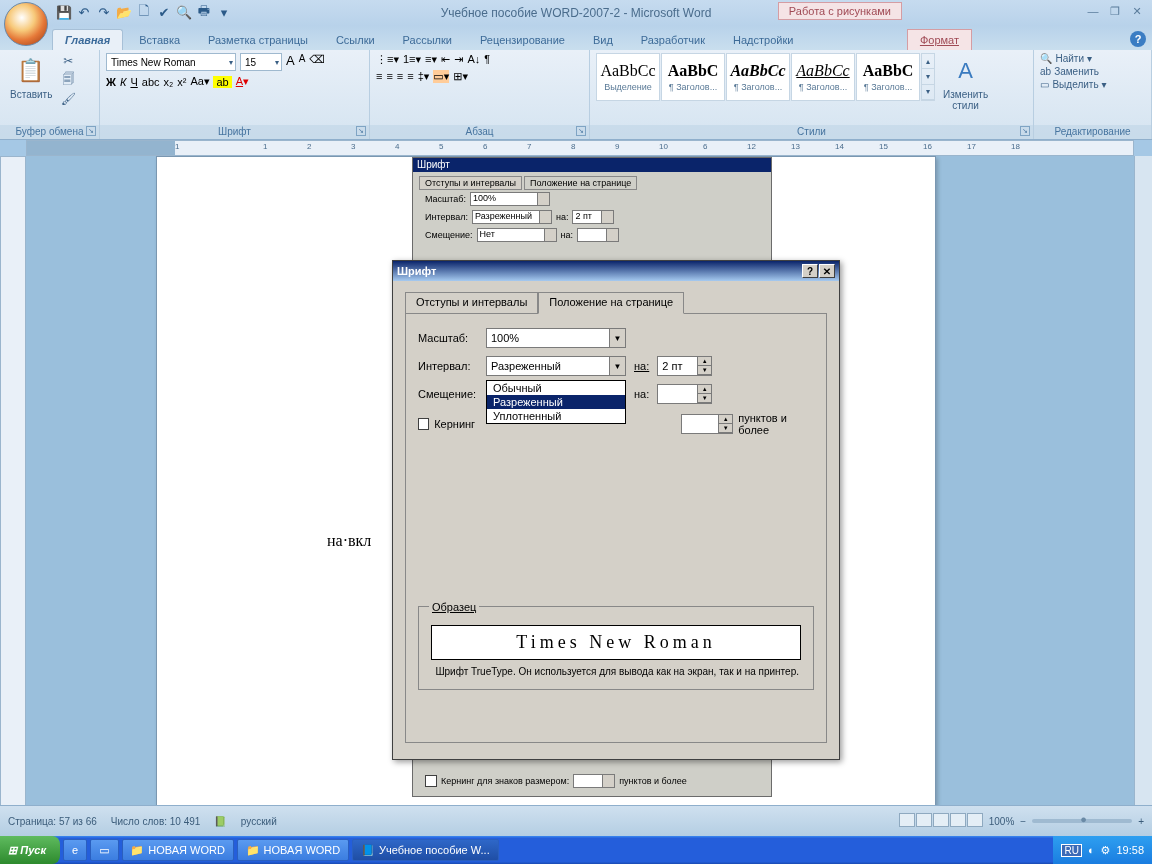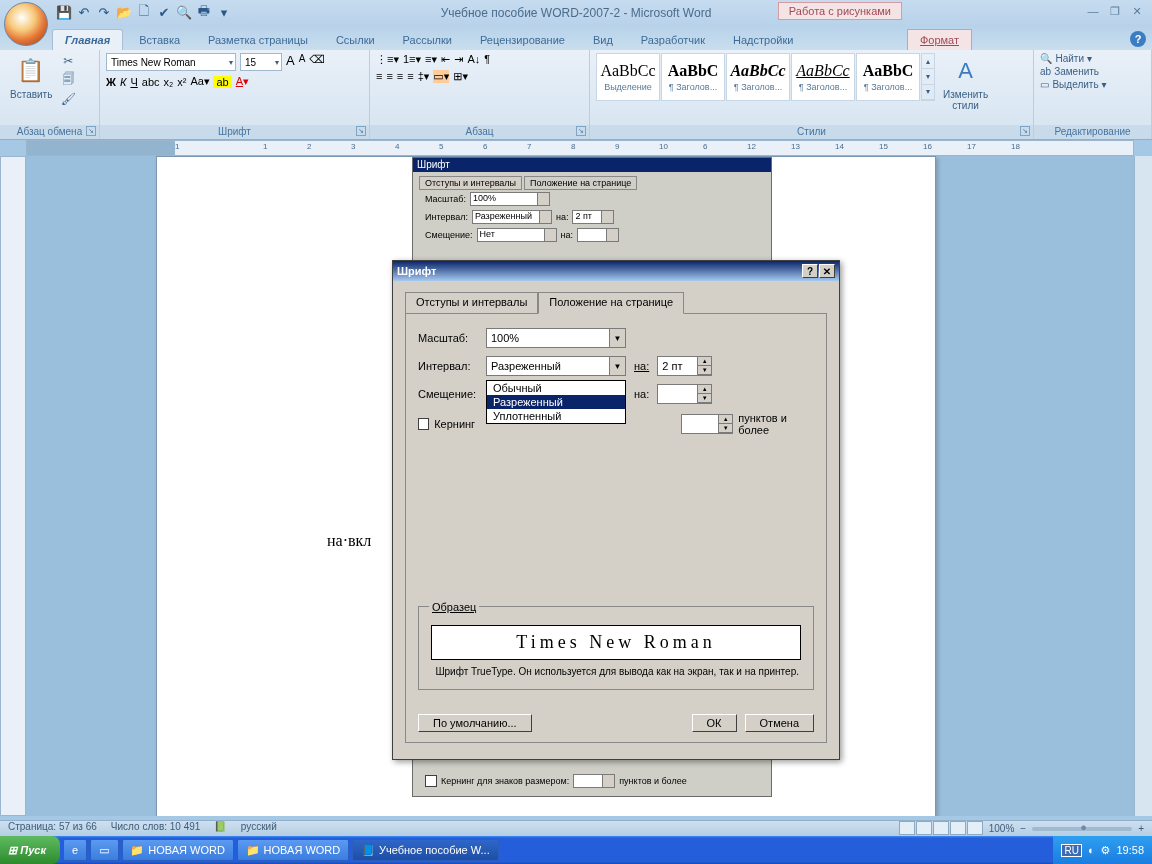--- a/index.html
+++ b/index.html
@@ -90,21 +90,21 @@
 
 .grp-frame{border:1px solid #888;padding:6px;position:absolute;left:12px;right:12px;bottom:52px;}
 .grp-frame .ttl{position:relative;top:-12px;left:4px;background:#d4d0c8;padding:0 3px;font-size:11px;display:inline-block;text-decoration:underline;}
 .preview-line{border:1px solid #000;background:#fff;text-align:center;font-family:"Times New Roman",serif;font-size:18px;letter-spacing:4px;padding:6px 0;margin:0 6px 6px;}
 .note{font-size:10px;padding:0 8px 6px;text-align:right;}
 .dlg-btns{position:absolute;bottom:10px;left:12px;right:12px;display:flex;}
 .dlg-btns button{font-size:11px;padding:2px 14px;background:#d4d0c8;border:1px solid #404040;border-top-color:#fff;border-left-color:#fff;}
 .dlg-btns .r{margin-left:auto;display:flex;gap:8px;}
 
 
-.status{position:absolute;left:0;right:0;bottom:28px;height:16px;background:linear-gradient(#cfe0ef,#b4cee3);border-top:1px solid #8fafcc;display:flex;padding:0 8px;font-size:10px;color:#3b5c7a;gap:14px;}
+.status{position:absolute;left:0;right:0;bottom:28px;height:31px;background:linear-gradient(#cfe0ef,#b4cee3);border-top:1px solid #8fafcc;display:flex;align-items:center;padding:0 8px;font-size:10px;color:#3b5c7a;gap:14px;}
 .status .right{margin-left:auto;display:flex;align-items:center;gap:6px;}
 .zoom-sl{width:100px;height:4px;background:#9fbad1;border-radius:2px;position:relative;}
 .zoom-sl::before{content:'●';position:absolute;left:48px;top:-6px;color:#6a8aa6;font-size:11px;}
 .vb span{display:inline-block;width:16px;height:14px;border:1px solid #8ea9c0;margin-left:1px;background:#e4eef6;}
 
 
 .taskbar{position:absolute;left:0;right:0;bottom:0;height:28px;background:linear-gradient(#3c8af0,#245edb 8%,#245edb 92%,#1a4ab0);display:flex;align-items:center;font-size:11px;color:#fff;}
 .start{background:linear-gradient(#5fbb5f,#2d8a2d);height:100%;padding:0 14px 0 8px;display:flex;align-items:center;font-weight:bold;border-radius:0 8px 8px 0;font-style:italic;}
 .tb-item{margin-left:3px;height:22px;background:linear-gradient(#5a9af0,#3b7de0);border:1px solid #2a5fbf;padding:0 8px;display:flex;align-items:center;gap:4px;border-radius:2px;}
 .tb-item.act{background:linear-gradient(#2e67c8,#1f4ea5);}
@@ -166,21 +166,21 @@
             <span>✂</span>
           </div>
         <div class="r">
             <span>🗐</span>
           </div>
         <div class="r">
             <span>🖌</span>
           </div>
       </div>
     </div>
-    <div class="grp-lbl"><span>Абзац обмена</span><span class="lnch">↘</span></div>
+    <div class="grp-lbl"><span>Буфер обмена</span><span class="lnch">↘</span></div>
   </div>
 
   <div class="grp" style="width:270px">
     <div class="grp-body" style="flex-direction:column;gap:4px;">
       <div style="display:flex;gap:4px;">
         <div class="combo" style="width:130px">Times New Roman</div>
         <div class="combo" style="width:42px">15</div>
         <span style="font-size:13px">A</span>
         <span style="font-size:10px">A</span>
         <span>⌫</span>
@@ -415,27 +415,20 @@
         <div class="sel">Разреженный</div>
         <div>Уплотненный</div>
       </div>
 
       <div class="grp-frame">
         <span class="ttl">Образец</span>
         <div class="preview-line">Times New Roman</div>
         <div class="note">Шрифт TrueType. Он используется для вывода как на экран, так и на принтер.</div>
       </div>
 
-      <div class="dlg-btns">
-        <button>По умолчанию...</button>
-        <div class="r">
-          <button>ОК</button>
-          <button>Отмена</button>
-        </div>
-      </div>
     </div>
   </div>
 </div>
 
 <div class="status">
   <span>Страница: 57 из 66</span>
   <span>Число слов: 10 491</span>
   <span>📗</span>
   <span>русский</span>
   <div class="right">

